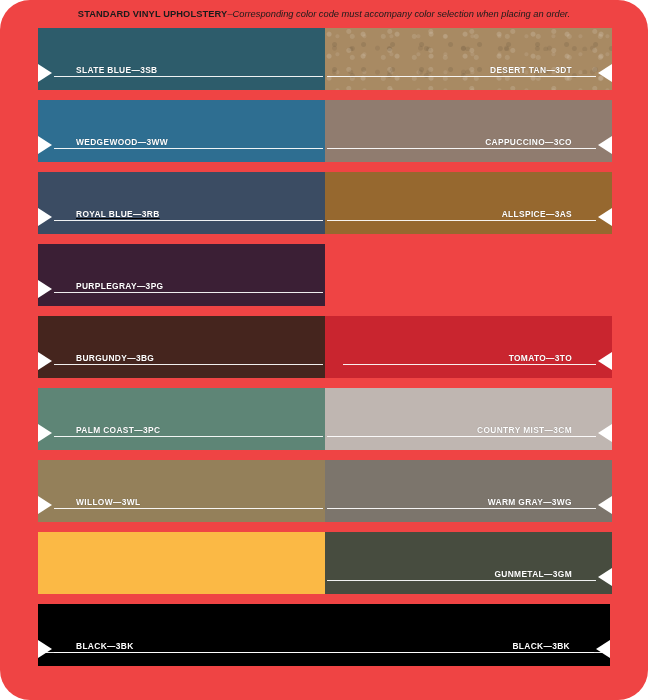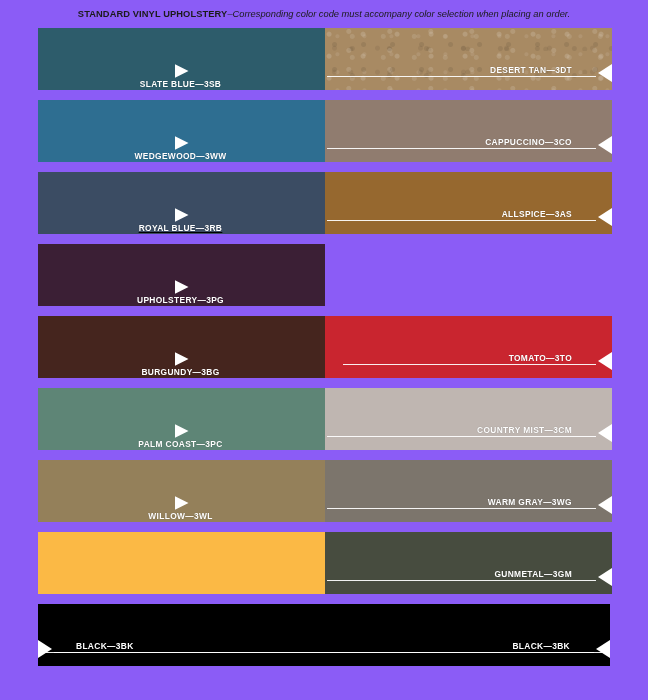--- a/index.html
+++ b/index.html
@@ -13,22 +13,23 @@
     height: 700px;
     font-family: "Liberation Sans", sans-serif;
     overflow: hidden;
     position: relative;
   }
 
   .sheet {
     width: 648px;
     height: 700px;
     position: relative;
-    background: #8b5cf6;
+    background: #ef4444;
     box-sizing: border-box;
+    border-radius: 30px;
   }
 
   
   .header {
     position: absolute;
     top: 8px;
     left: 0;
     width: 648px;
     text-align: center;
     font-size: 9.3px;
@@ -146,21 +147,21 @@
     left: 2px;
     right: 2px;
     top: 12px;
     height: 1.4px;
     background: #ffffff;
     opacity: .92;
     z-index: 1;
   }
 
   
-  .col-left  .label-band { flex-direction: column; }
+  .col-left  .label-band { flex-direction: row; }
   .col-right .label-band { flex-direction: row-reverse; }
 </style>
 </head>
 <body>
 
 <div class="sheet">
 
   <div class="header">
     <span class="hdr-strong">STANDARD VINYL UPHOLSTERY</span><span class="hdr-em">–Corresponding color code must accompany color selection when placing an order.</span>
   </div>
@@ -245,21 +246,21 @@
         </div>
       </div>
       <div class="row">
         <div class="col-left">
           <div class="swatch">
             <div class="fill" style="background: rgb(59, 31, 53);"></div>
             <div class="label-band row-left">
               <div class="arrow left"></div>
               <div class="label-text-wrap" style="justify-content: flex-start;">
                 <div class="label-rule"></div>
-                <span class="label-text">UPHOLSTERY—3PG</span>
+                <span class="label-text">PURPLEGRAY—3PG</span>
               </div>
             </div>
           </div>
         </div>
       </div>
       <div class="row">
         <div class="col-left">
           <div class="swatch">
             <div class="fill" style="background: rgb(69, 37, 30);"></div>
             <div class="label-band row-left">

